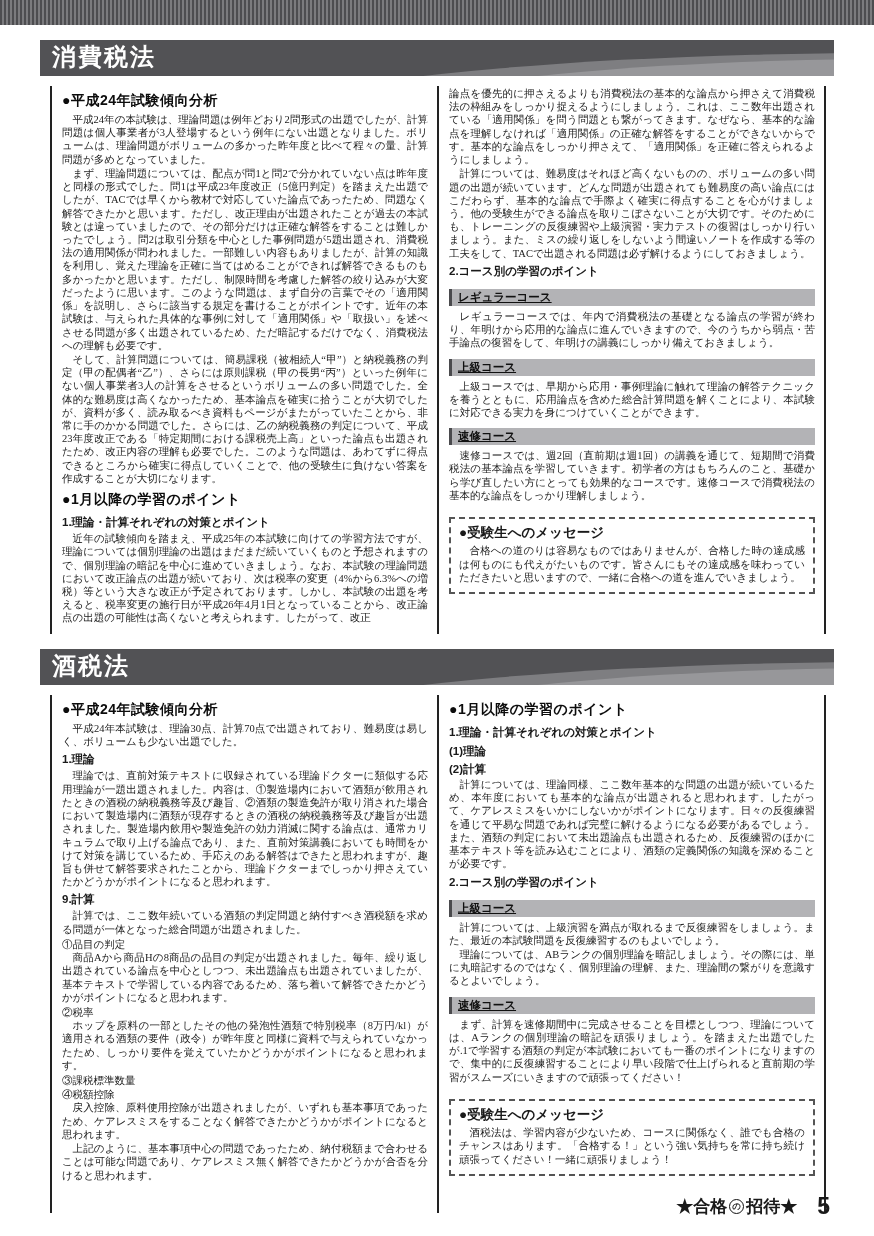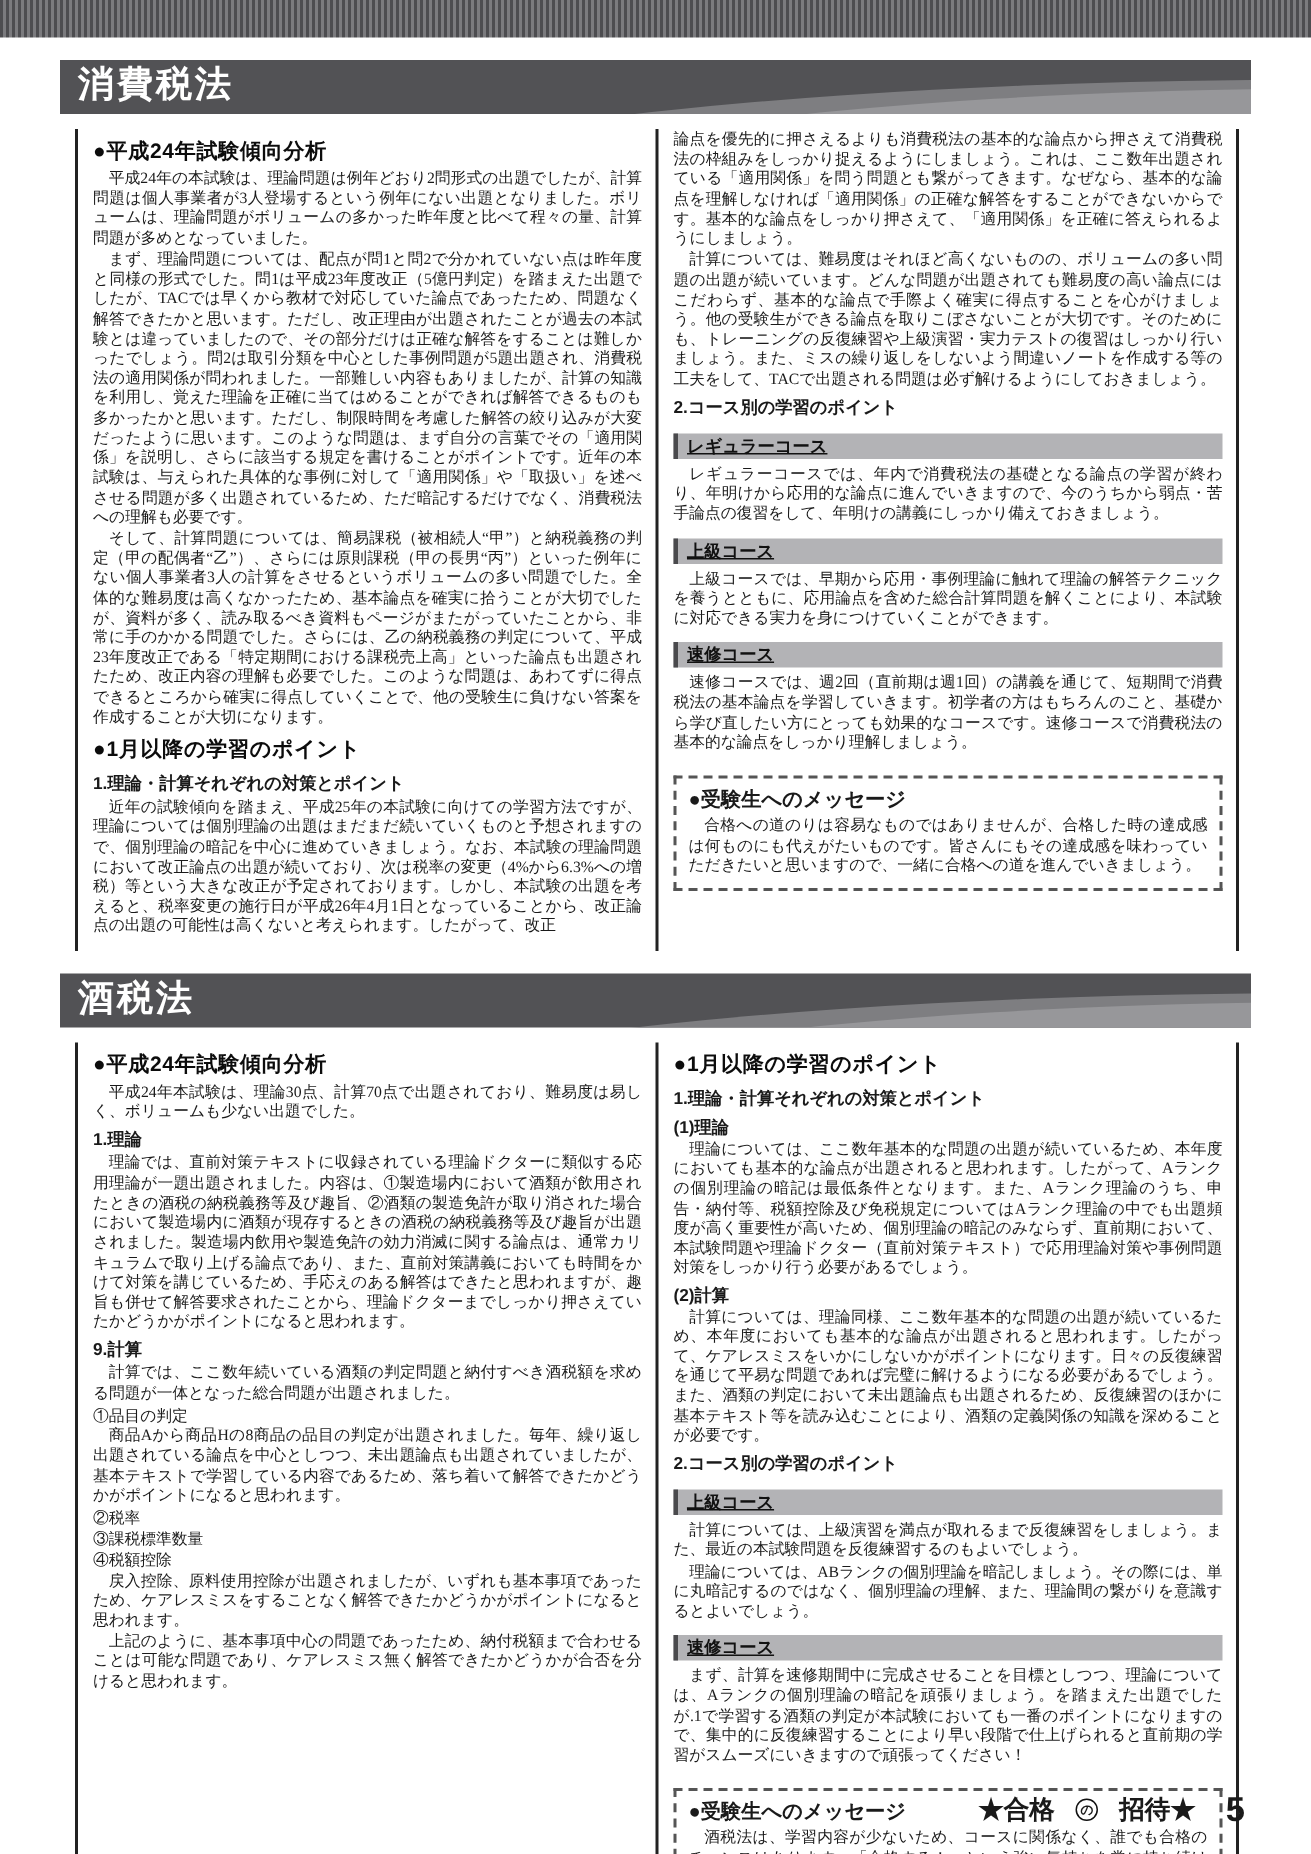--- a/index.html
+++ b/index.html
@@ -46,21 +46,21 @@
     padding:1px 6px; margin:8px 0 4px;text-decoration:underline;
   }
   .msgbox { border:2px dashed #555; padding:5px 8px 7px; margin-top:14px; }
   .msg-title { font:bold 13.5px "Liberation Sans", sans-serif; margin:0 0 2px; }
   .msg-body { font:10.5px/1.3 "Liberation Serif", serif; text-align:justify; text-indent:1em; margin:0; }
 
   .footer {
     position:absolute; right:44px; bottom:16px;
     display:flex; align-items:center; gap:20px;
   }
-  .brand { font:bold 17px "Liberation Sans", sans-serif; display:flex; align-items:center;gap:12px; }
+  .brand { font:bold 17px "Liberation Sans", sans-serif; display:flex; align-items:center; }
   .brand .circle {
     display:inline-flex; align-items:center; justify-content:center;
     width:13px; height:13px; border:1.5px solid #111; border-radius:50%;
     font-size:8.5px; margin:0 2px;
   }
   .pagenum { font:bold 23px "Liberation Sans", sans-serif; }
 </style>
 </head>
 <body>
 
@@ -110,30 +110,30 @@
     <div class="col col-l">
         <div class="bh">●平成24年試験傾向分析</div>
         <p class="p">平成24年本試験は、理論30点、計算70点で出題されており、難易度は易しく、ボリュームも少ない出題でした。</p>
         <div class="sh">1.理論</div>
         <p class="p">理論では、直前対策テキストに収録されている理論ドクターに類似する応用理論が一題出題されました。内容は、①製造場内において酒類が飲用されたときの酒税の納税義務等及び趣旨、②酒類の製造免許が取り消された場合において製造場内に酒類が現存するときの酒税の納税義務等及び趣旨が出題されました。製造場内飲用や製造免許の効力消滅に関する論点は、通常カリキュラムで取り上げる論点であり、また、直前対策講義においても時間をかけて対策を講じているため、手応えのある解答はできたと思われますが、趣旨も併せて解答要求されたことから、理論ドクターまでしっかり押さえていたかどうかがポイントになると思われます。</p>
         <div class="sh">9.計算</div>
         <p class="p">計算では、ここ数年続いている酒類の判定問題と納付すべき酒税額を求める問題が一体となった総合問題が出題されました。</p>
         <div class="lbl">①品目の判定</div>
         <p class="p">商品Aから商品Hの8商品の品目の判定が出題されました。毎年、繰り返し出題されている論点を中心としつつ、未出題論点も出題されていましたが、基本テキストで学習している内容であるため、落ち着いて解答できたかどうかがポイントになると思われます。</p>
         <div class="lbl">②税率</div>
+        <p class="p">ホップを原料の一部としたその他の発泡性酒類で特別税率（8万円/kl）が適用される酒類の要件（政令）が昨年度と同様に資料で与えられていなかったため、しっかり要件を覚えていたかどうかがポイントになると思われます。</p>
         <div class="lbl">③課税標準数量</div>
         <div class="lbl">④税額控除</div>
         <p class="p">戻入控除、原料使用控除が出題されましたが、いずれも基本事項であったため、ケアレスミスをすることなく解答できたかどうかがポイントになると思われます。</p>
         <p class="p">上記のように、基本事項中心の問題であったため、納付税額まで合わせることは可能な問題であり、ケアレスミス無く解答できたかどうかが合否を分けると思われます。</p>
       </div>
     <div class="col">
         <div class="bh">●1月以降の学習のポイント</div>
         <div class="sh">1.理論・計算それぞれの対策とポイント</div>
         <div class="lblb">(1)理論</div>
-        <p class="p">理論については、ここ数年基本的な問題の出題が続いているため、本年度においても基本的な論点が出題されると思われます。したがって、Aランクの個別理論の暗記は最低条件となります。また、Aランク理論のうち、申告・納付等、税額控除及び免税規定についてはAランク理論の中でも出題頻度が高く重要性が高いため、個別理論の暗記のみならず、直前期において、本試験問題や理論ドクター（直前対策テキスト）で応用理論対策や事例問題対策をしっかり行う必要があるでしょう。</p>
         <div class="lblb">(2)計算</div>
         <p class="p">計算については、理論同様、ここ数年基本的な問題の出題が続いているため、本年度においても基本的な論点が出題されると思われます。したがって、ケアレスミスをいかにしないかがポイントになります。日々の反復練習を通じて平易な問題であれば完璧に解けるようになる必要があるでしょう。また、酒類の判定において未出題論点も出題されるため、反復練習のほかに基本テキスト等を読み込むことにより、酒類の定義関係の知識を深めることが必要です。</p>
         <div class="sh">2.コース別の学習のポイント</div>
         <div class="course">上級コース</div>
         <p class="p">計算については、上級演習を満点が取れるまで反復練習をしましょう。また、最近の本試験問題を反復練習するのもよいでしょう。</p>
         <p class="p">理論については、ABランクの個別理論を暗記しましょう。その際には、単に丸暗記するのではなく、個別理論の理解、また、理論間の繋がりを意識するとよいでしょう。</p>
         <div class="course">速修コース</div>
         <p class="p">まず、計算を速修期間中に完成させることを目標としつつ、理論については、Aランクの個別理論の暗記を頑張りましょう。を踏まえた出題でしたが.1で学習する酒類の判定が本試験においても一番のポイントになりますので、集中的に反復練習することにより早い段階で仕上げられると直前期の学習がスムーズにいきますので頑張ってください！</p>
         <div class="msgbox">
           <div class="msg-title">●受験生へのメッセージ</div>

